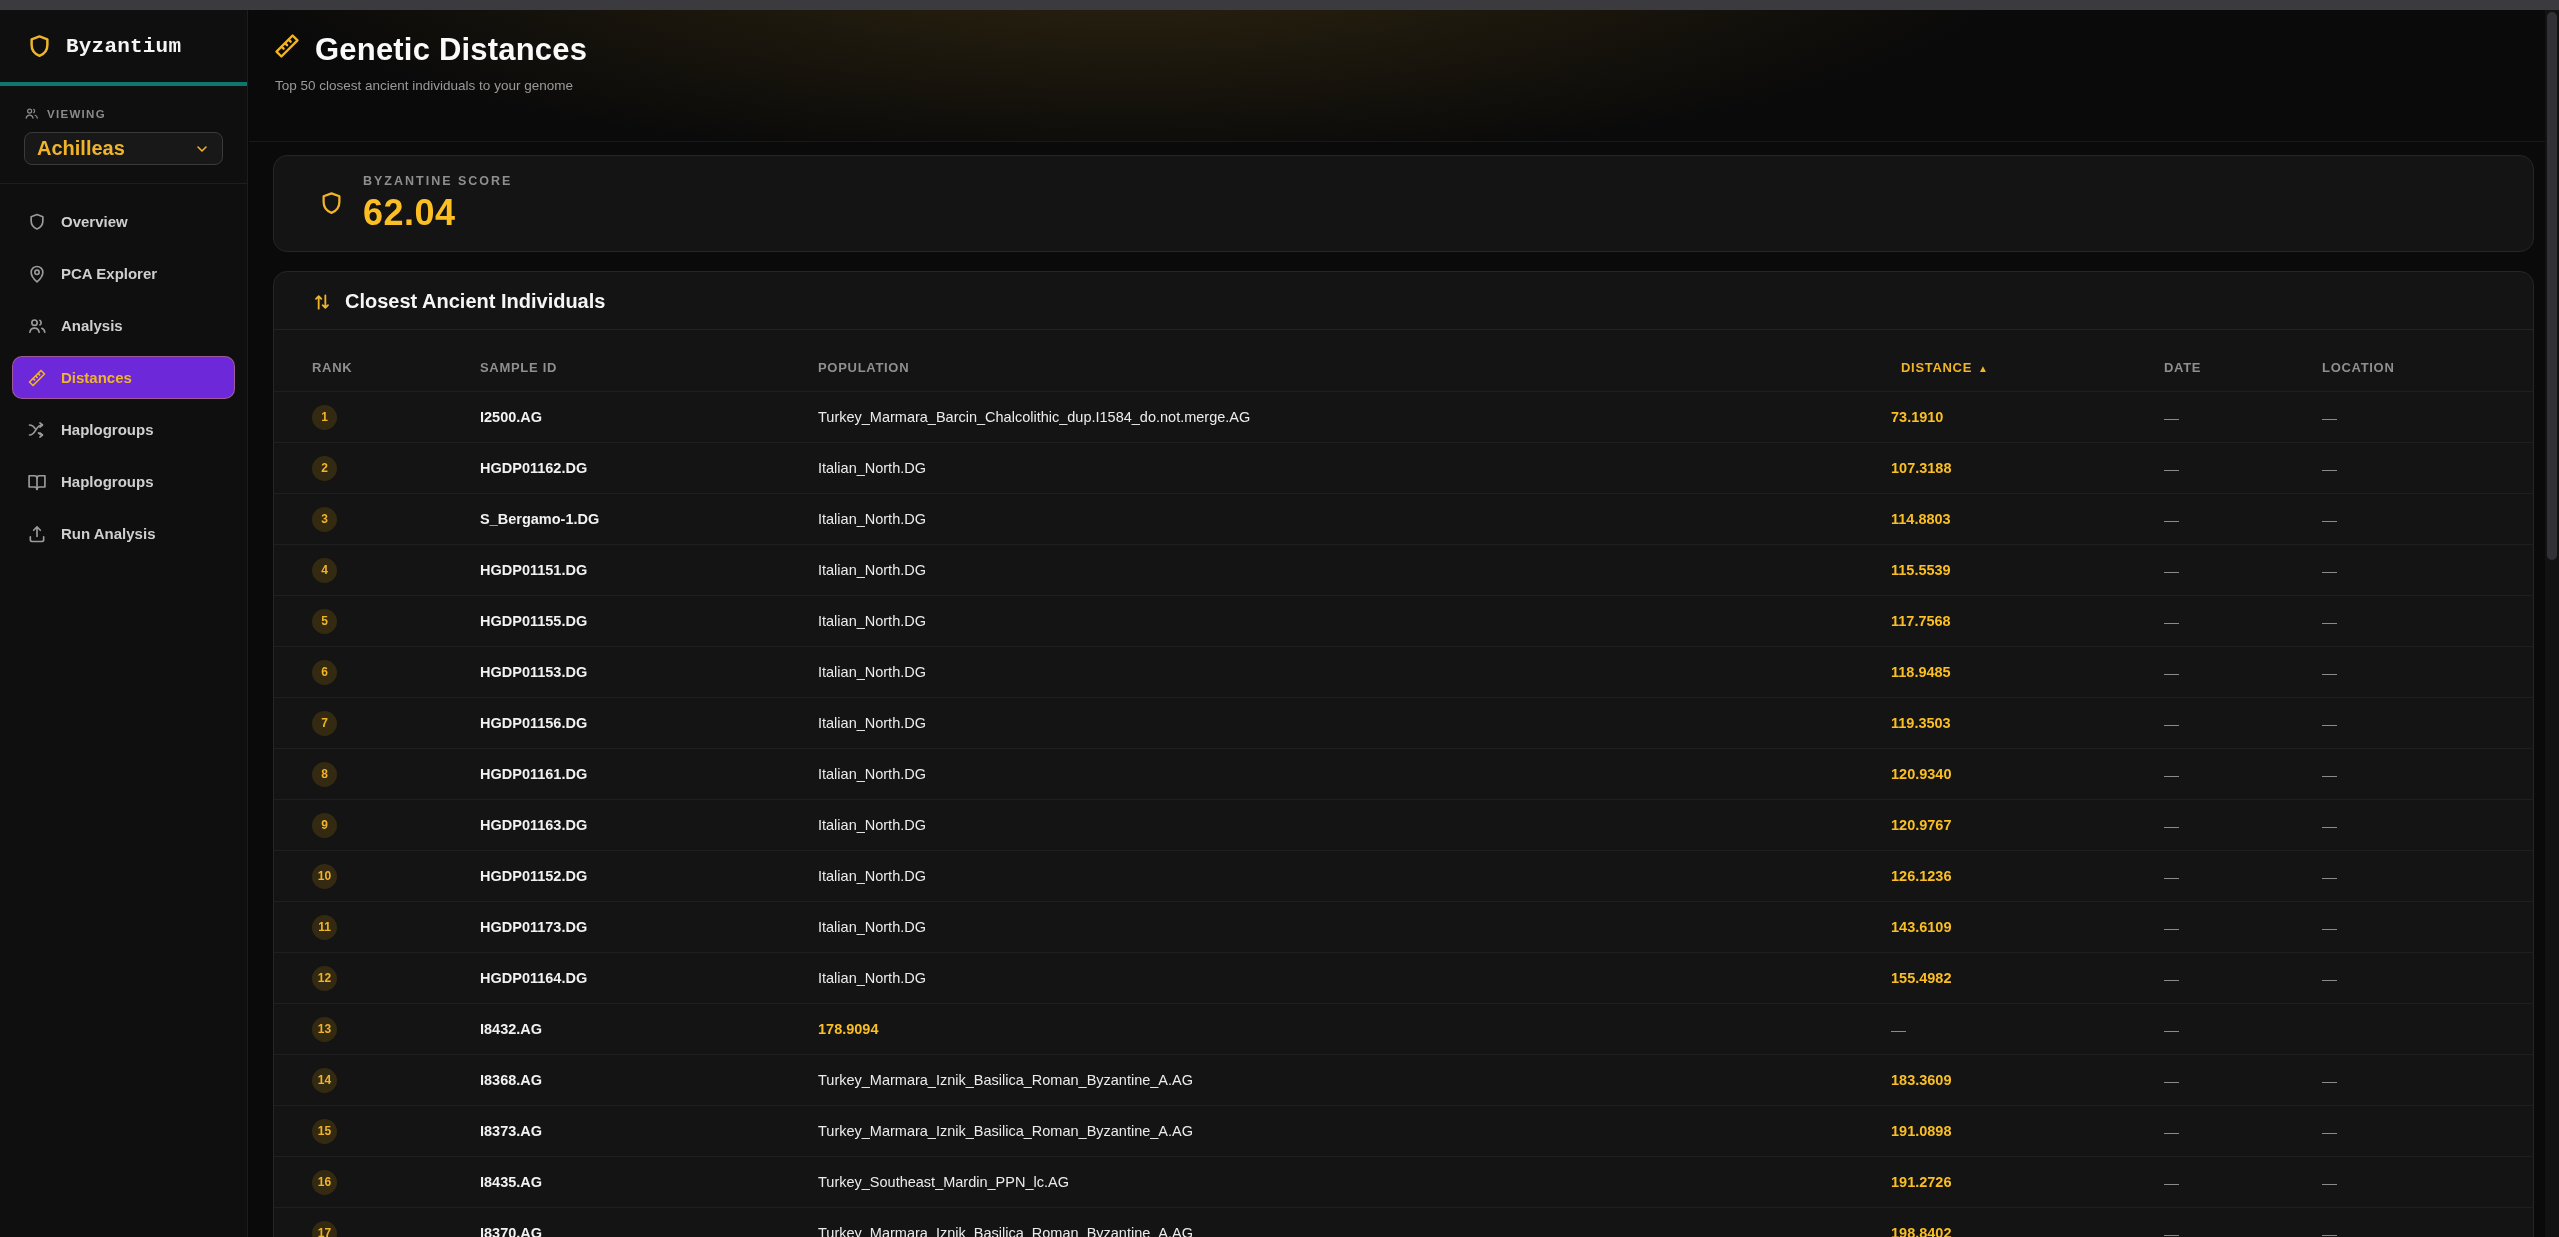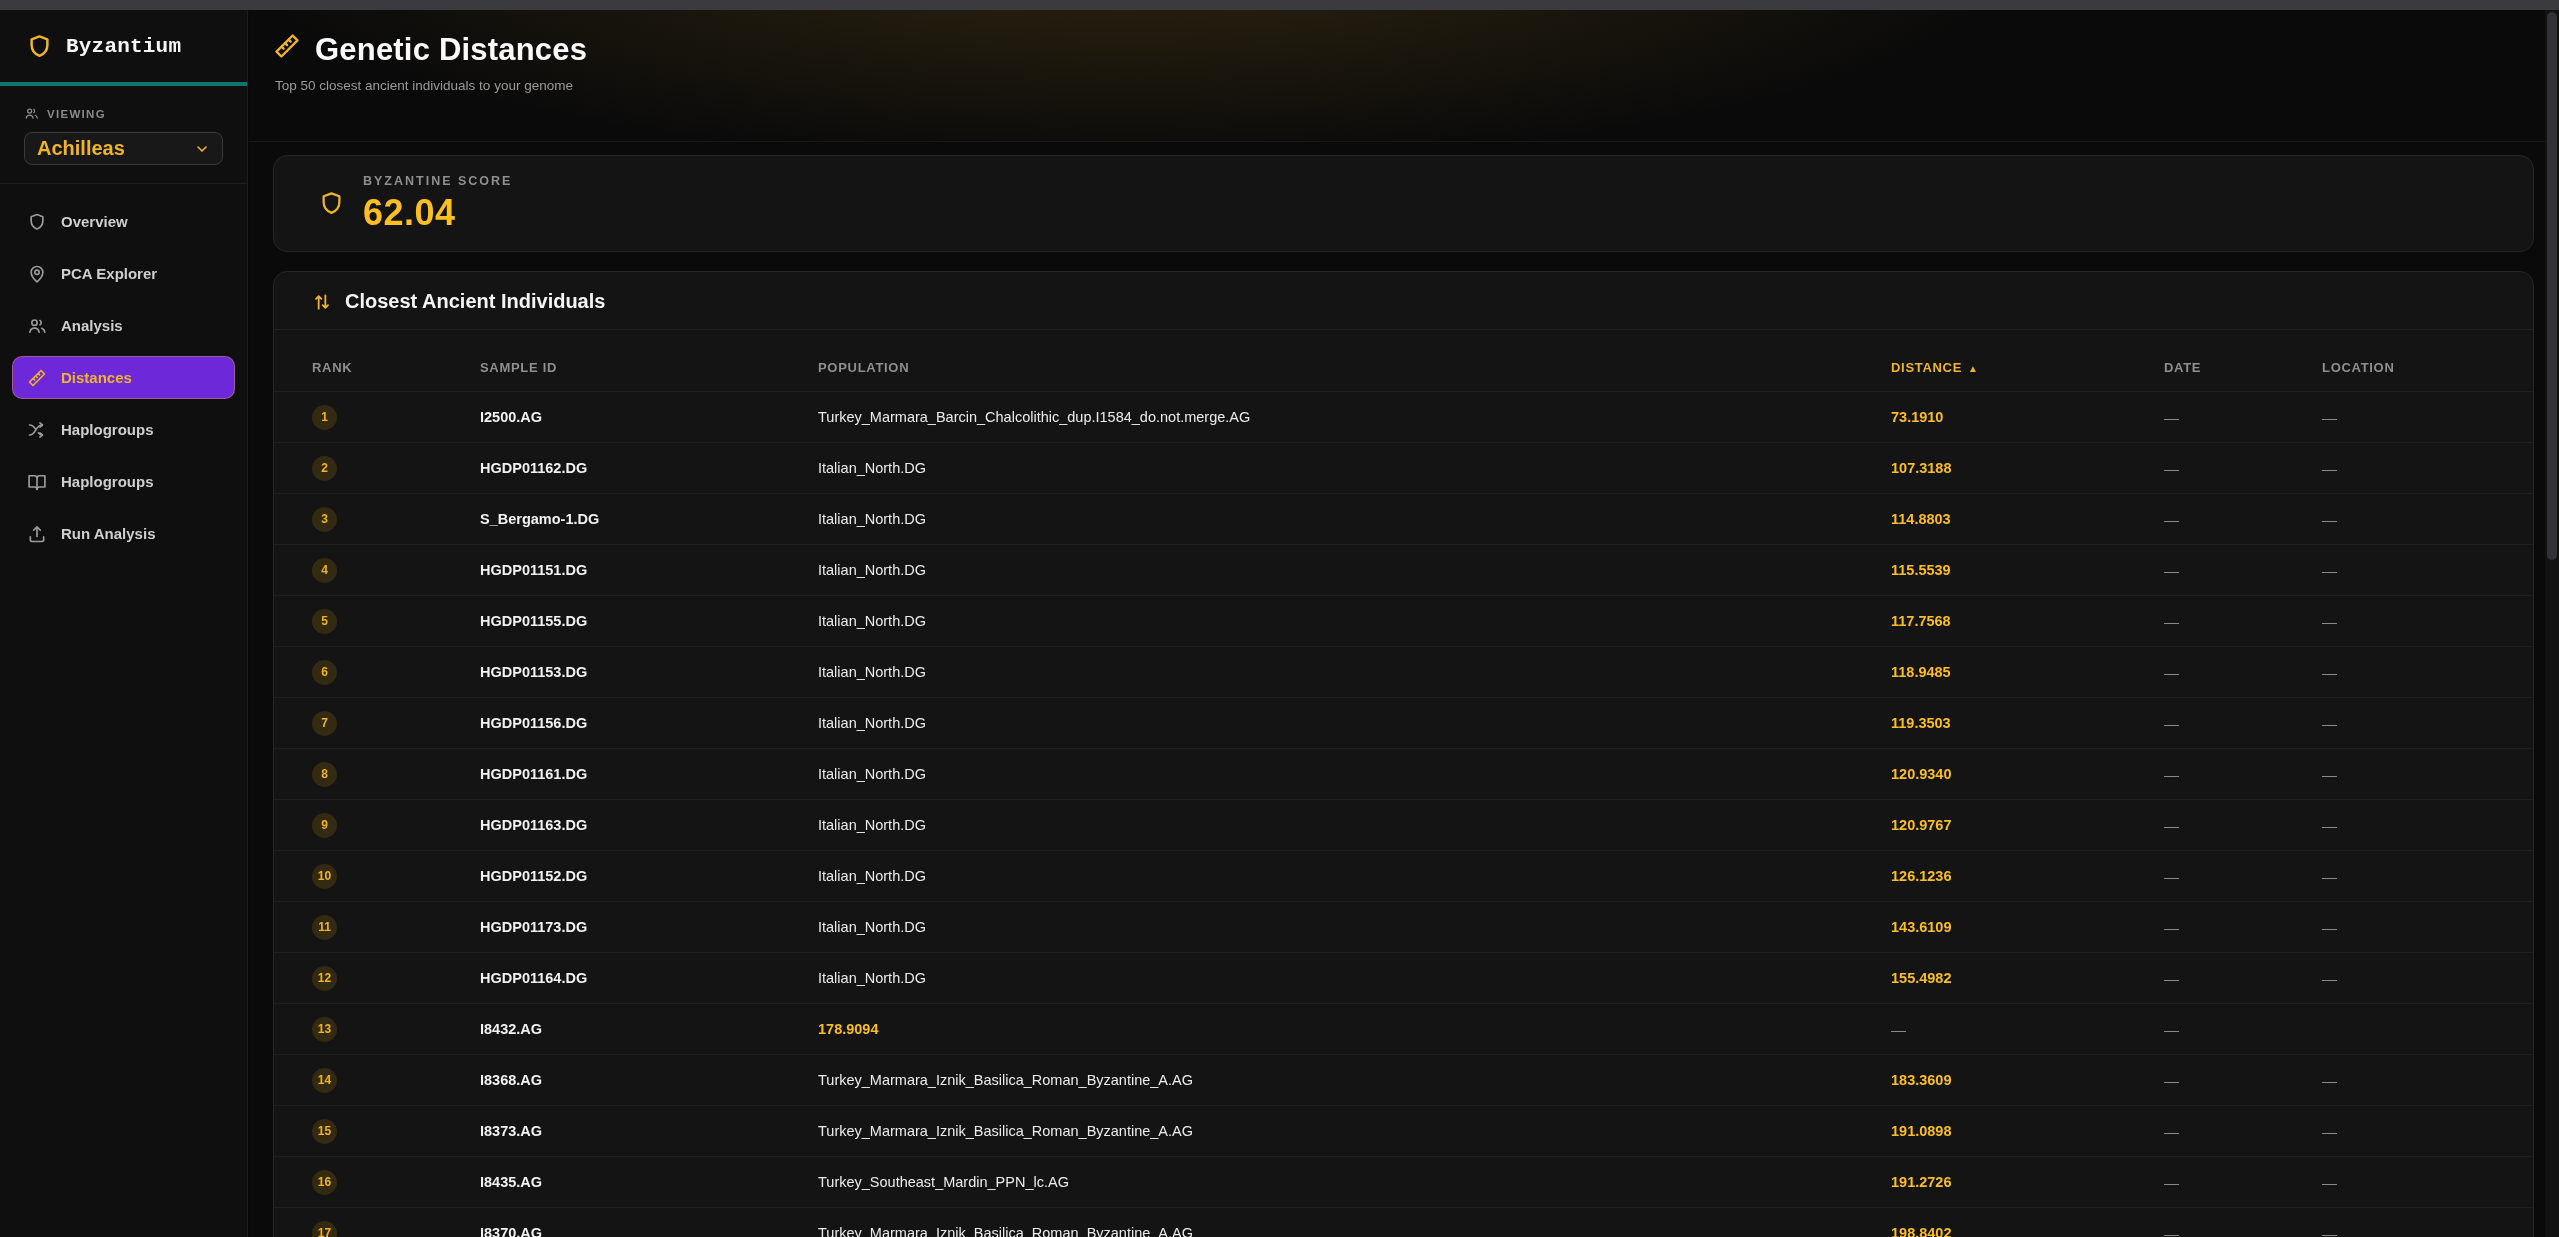--- a/index.html
+++ b/index.html
@@ -57,21 +57,21 @@
   .table-card { overflow:hidden; min-height:980px; }
   .table-title-row { display:flex; align-items:center; gap:13px; padding:18px 38px 16px; }
   .table-title-row svg { width:20px; height:20px; stroke:var(--accent); }
   .table-title-row h2 { color:#f5f5f5; font-size:20px; font-weight:bold; }
   .table-divider { height:1px; background:#232323; }
 
   .trow, .thead { display:grid; grid-template-columns:160px 330px 1065px 265px 150px 1fr;
     align-items:center; padding-left:38px;gap:8px; }
   .thead { padding-top:30px; padding-bottom:16px; }
   .th { color:#8f8f8f; font-size:13px; font-weight:bold; letter-spacing:.7px; }
-  .th.gold { color:var(--accent); }
+  .th.gold { color:var(--accent);margin-left:10px; }
   .th .tri { font-size:10px; margin-left:6px; }
   .trow { height:51px; border-top:1px solid #1f1f1f; cursor:default; }
   .rank-badge { width:25px; height:25px; border-radius:50%; background:#342a12; color:var(--accent);
     font-size:12px; font-weight:bold; display:flex; align-items:center; justify-content:center; }
   .cell-sample { color:#f2f2f2; font-size:14.5px; font-weight:bold; }
   .cell-pop { color:#ececec; font-size:14.5px; }
   .cell-dist { color:var(--gold); font-size:14.5px; font-weight:bold; }
   .cell-dash { color:#8a8a8a; font-size:15px; }
 
   .vscroll { position:absolute; right:0; top:0; bottom:0; width:14px; background:#121212; }

